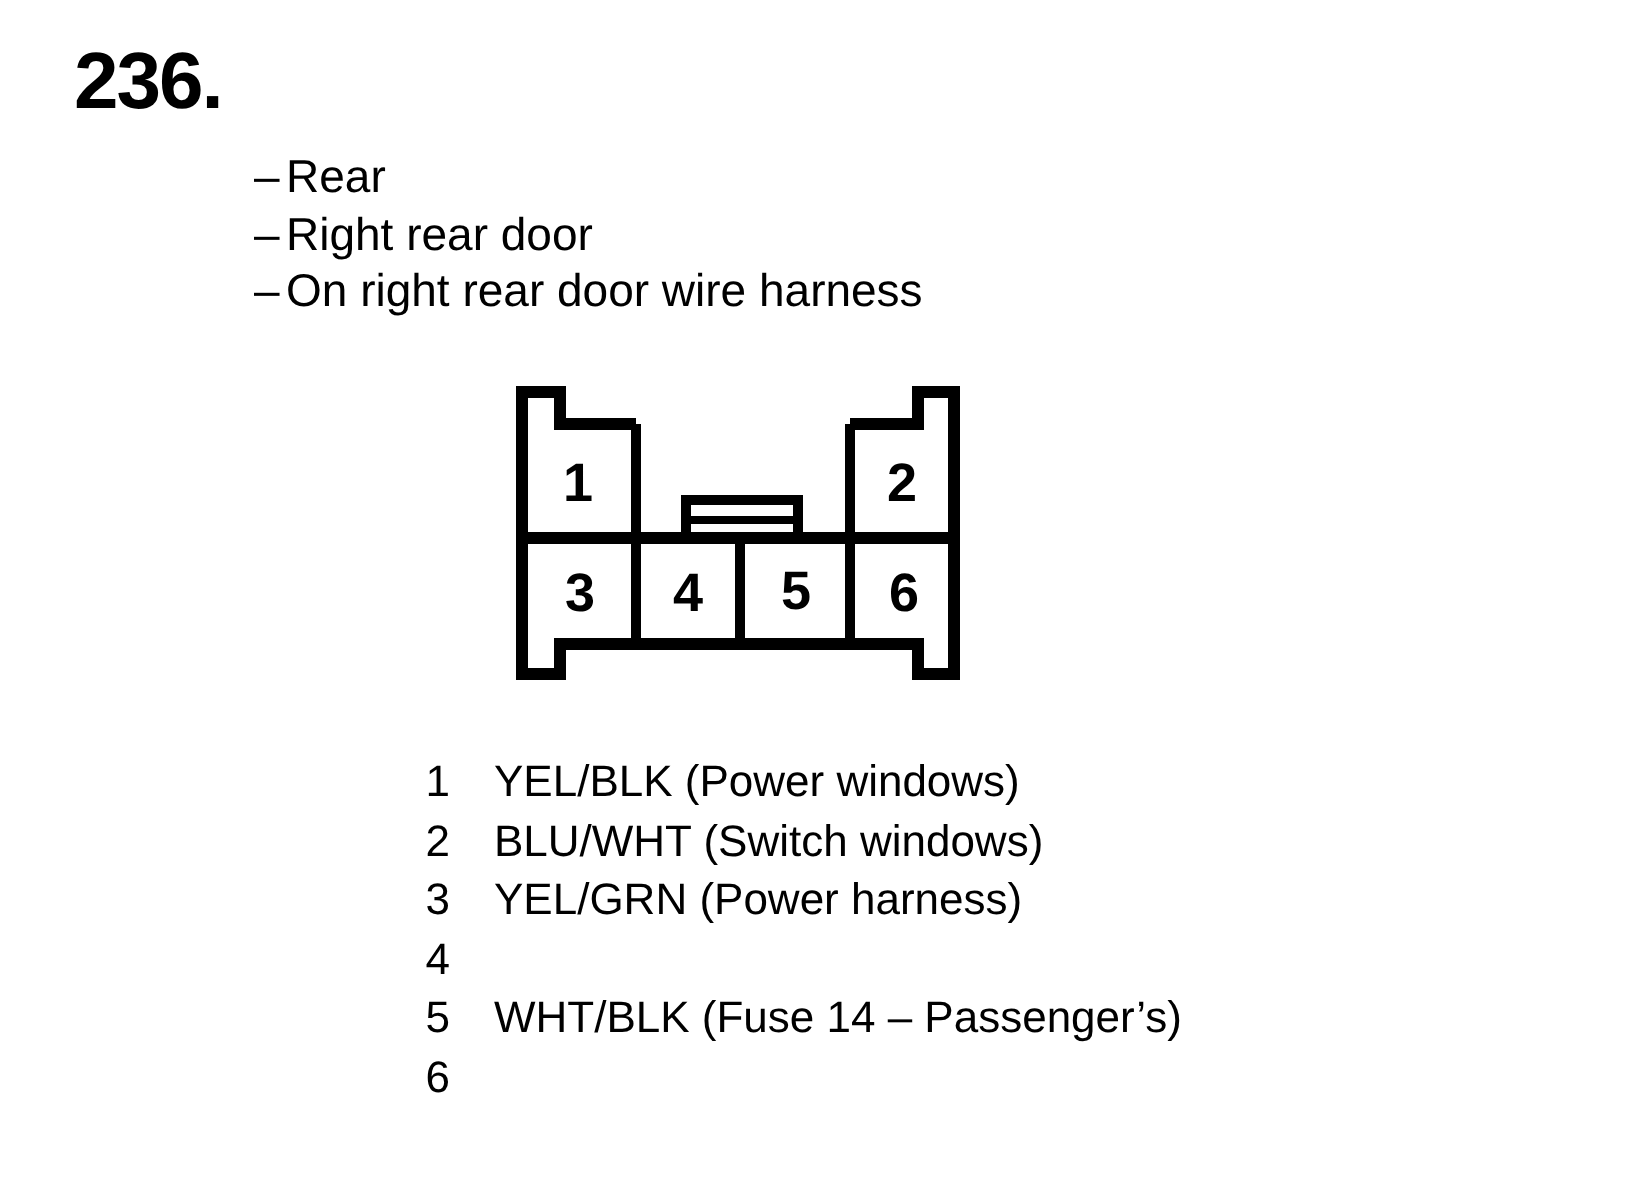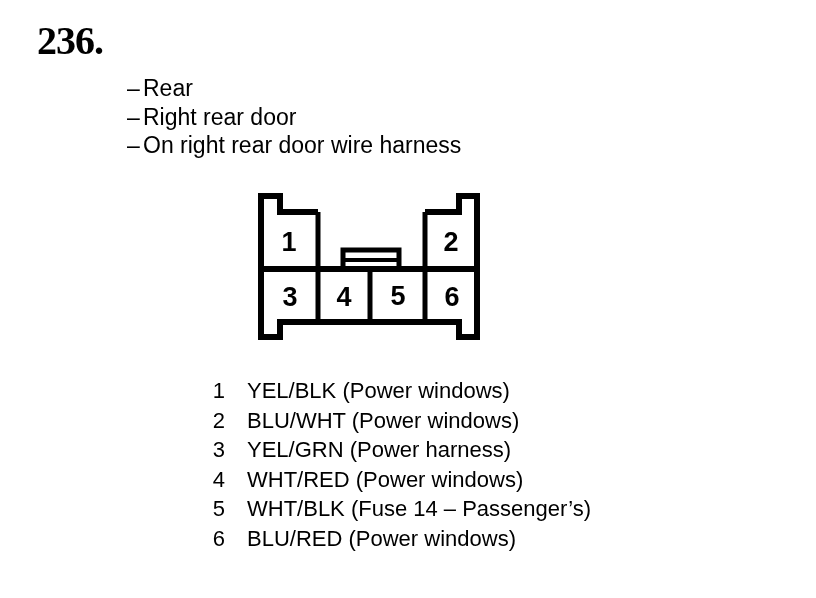--- a/index.html
+++ b/index.html
@@ -20,21 +20,21 @@
   
   .item-no, .title {
     position: absolute;
     top: 21px;
     font-size: 40px;
     font-weight: bold;
     line-height: 40px;
     letter-spacing: -1px;
     white-space: nowrap;
   }
-  .item-no { left: 37px; font-family: Liberation Serif, serif; }
+  .item-no { left: 37px; }
   .title   { left: 127px; }
 
   
   .notes {
     position: absolute;
     left: 127px; top: 74px;
     font-size: 23px;
     line-height: 28.7px;
   }
   .note-line { display: flex; }
@@ -116,33 +116,31 @@
     <span class="cavity cv6">6</span>
   </div>
 
   <div class="pinlist">
     <div class="pin-row">
       <span class="pin-no">1</span>
       <span class="pin-label">YEL/BLK (Power windows)</span>
     </div>
     <div class="pin-row">
       <span class="pin-no">2</span>
-      <span class="pin-label">BLU/WHT (Power windows)</span>
+      <span class="pin-label">BLU/WHT (Switch windows)</span>
     </div>
     <div class="pin-row">
       <span class="pin-no">3</span>
       <span class="pin-label">YEL/GRN (Power harness)</span>
     </div>
     <div class="pin-row">
       <span class="pin-no">4</span>
-      <span class="pin-label">WHT/RED (Power windows)</span>
     </div>
     <div class="pin-row">
       <span class="pin-no">5</span>
       <span class="pin-label">WHT/BLK (Fuse 14 – Passenger’s)</span>
     </div>
     <div class="pin-row">
       <span class="pin-no">6</span>
-      <span class="pin-label">BLU/RED (Power windows)</span>
     </div>
   </div>
 
 </div>
 
 </body></html>

